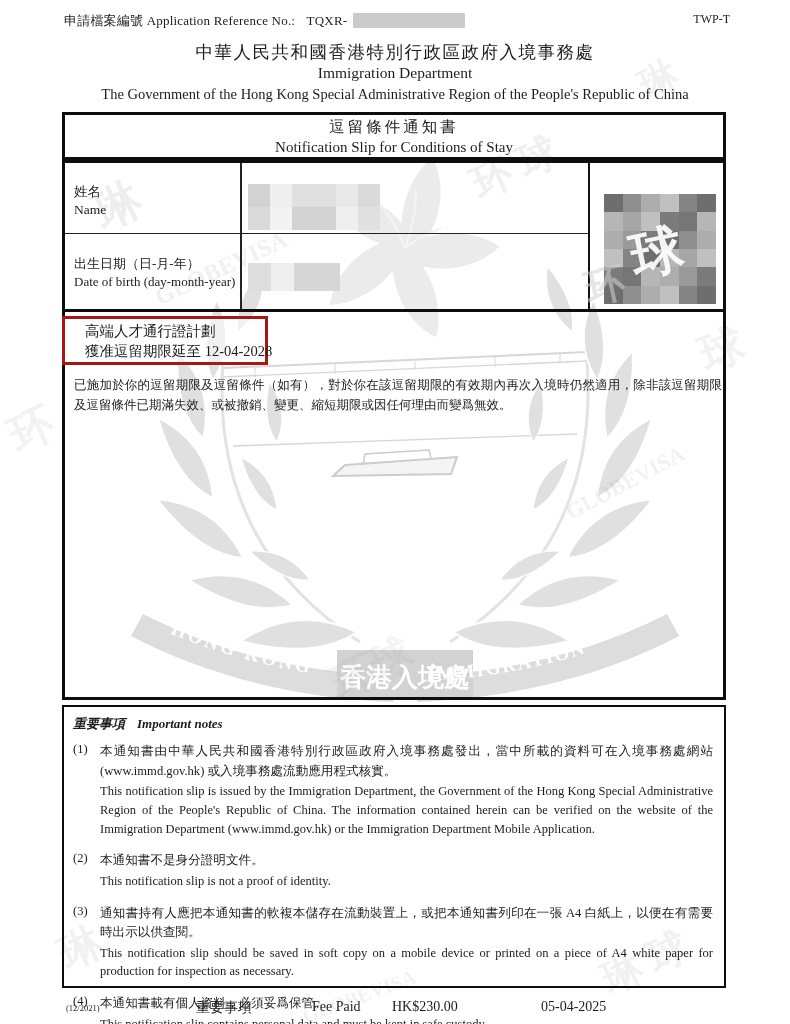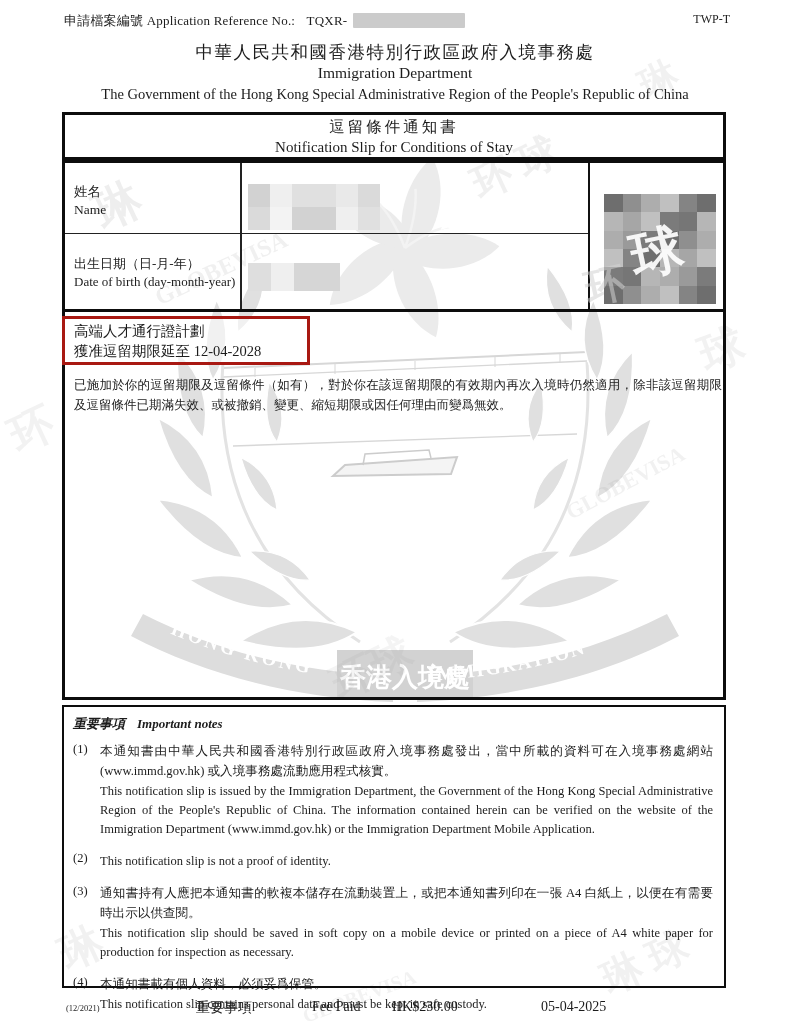--- a/index.html
+++ b/index.html
@@ -41,22 +41,22 @@
   .fld2 { top:92px; font-size:13px; }
   .mosaic { display:grid; overflow:hidden; }
   .m-name  { left:183px; top:21px;  width:132px; height:46px; grid-template-columns:repeat(6,1fr); grid-template-rows:repeat(2,1fr); }
   .m-dob   { left:183px; top:100px; width:92px;  height:28px; grid-template-columns:repeat(4,1fr); grid-template-rows:repeat(1,1fr); }
   .m-photo { left:539px; top:31px;  width:112px; height:110px; grid-template-columns:repeat(6,1fr); grid-template-rows:repeat(6,1fr); }
   .photo-wm { left:566px; top:55px; font-size:52px; color:rgba(255,255,255,.92);
               transform:rotate(-12deg); font-weight:bold; }
   .photo-wm2 { left:520px; top:95px; font-size:40px; color:rgba(210,210,210,.55);
                transform:rotate(-12deg); font-weight:bold; }
   
-  .redbox { left:-3px; top:153px; width:248px; height:49px; border:3.5px solid #a81812;
-            padding:2px 0 0 9px; background:rgba(255,255,255,.55); }
+  .redbox { left:-3px; top:153px; width:206px; height:49px; border:3.5px solid #a81812;
+            padding:2px 0 0 20px; background:rgba(255,255,255,.55); }
   .redbox div { font-size:14.5px; line-height:1.4; white-space:nowrap; }
   .cond-par { left:9px; top:212px; width:648px; font-size:12.5px; line-height:1.6;
               text-align:justify; }
   
   .box3 { left:62px; top:705px; width:664px; height:283px; border:2.8px solid #0d0d0d;
           padding:8px 11px 0 9px; }
   .notes-head { font-size:13px; font-weight:bold; margin-bottom:9px;font-style:italic; }
   .notes-head .en { margin-left:12px; }
   .note-item { display:flex; margin-bottom:13px; }
   .note-num  { width:27px; flex:none; font-size:12.5px; }
@@ -275,20 +275,21 @@
         <div class="note-num">(1)</div>
         <div class="note-body">
           <div class="note-zh">本通知書由中華人民共和國香港特別行政區政府入境事務處發出，當中所載的資料可在入境事務處網站 (www.immd.gov.hk) 或入境事務處流動應用程式核實。</div>
           <div class="note-en">This notification slip is issued by the Immigration Department, the Government of the Hong Kong Special Administrative Region of the People's Republic of China.  The information contained herein can be verified on the website of the Immigration Department (www.immd.gov.hk) or the Immigration Department Mobile Application.</div>
         </div>
       </div>
 
       <div class="note-item">
         <div class="note-num">(2)</div>
         <div class="note-body">
+          <div class="note-zh">本通知書不是身分證明文件。</div>
           <div class="note-en">This notification slip is not a proof of identity.</div>
         </div>
       </div>
 
       <div class="note-item">
         <div class="note-num">(3)</div>
         <div class="note-body">
           <div class="note-zh">通知書持有人應把本通知書的軟複本儲存在流動裝置上，或把本通知書列印在一張 A4 白紙上，以便在有需要時出示以供查閱。</div>
           <div class="note-en">This notification slip should be saved in soft copy on a mobile device or printed on a piece of A4 white paper for production for inspection as necessary.</div>
         </div>

